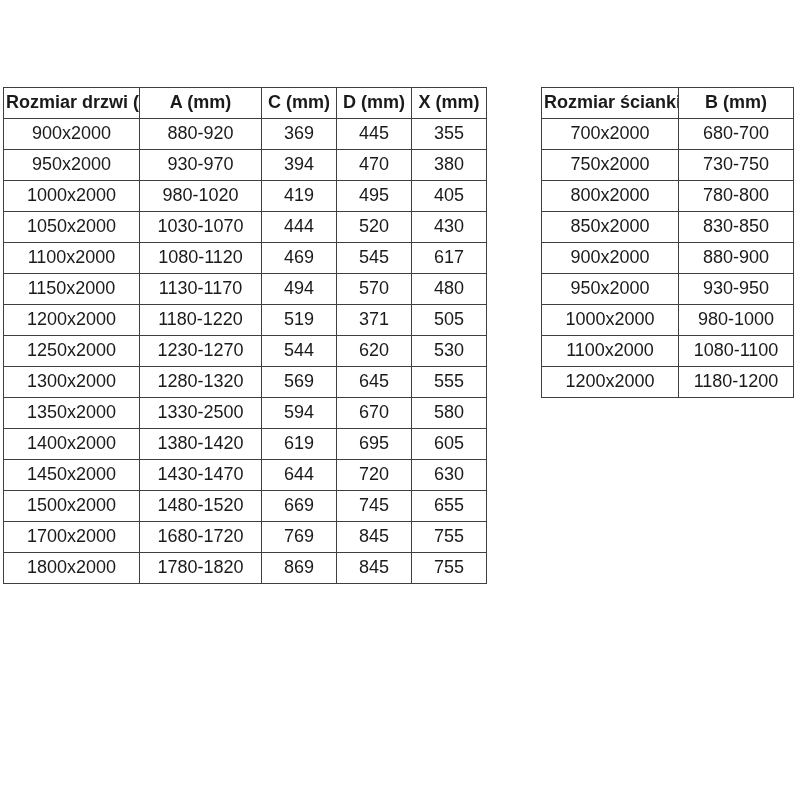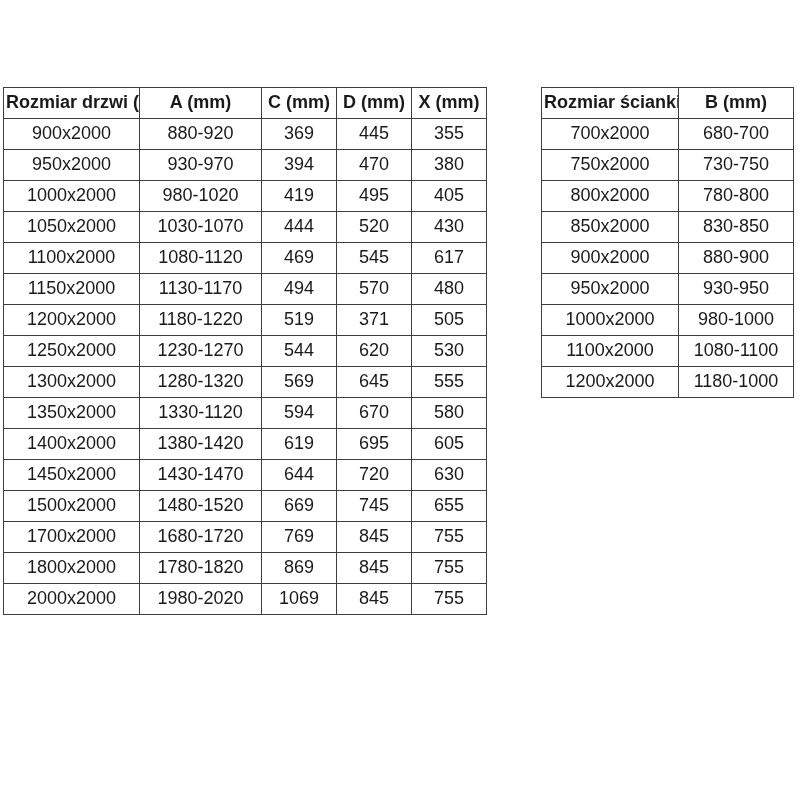--- a/index.html
+++ b/index.html
@@ -133,21 +133,21 @@
       </tr>
       <tr>
         <td>1300x2000</td>
         <td>1280-1320</td>
         <td>569</td>
         <td>645</td>
         <td>555</td>
       </tr>
       <tr>
         <td>1350x2000</td>
-        <td>1330-1120</td>
+        <td>1330-2500</td>
         <td>594</td>
         <td>670</td>
         <td>580</td>
       </tr>
       <tr>
         <td>1400x2000</td>
         <td>1380-1420</td>
         <td>619</td>
         <td>695</td>
         <td>605</td>
@@ -173,27 +173,20 @@
         <td>845</td>
         <td>755</td>
       </tr>
       <tr>
         <td>1800x2000</td>
         <td>1780-1820</td>
         <td>869</td>
         <td>845</td>
         <td>755</td>
       </tr>
-      <tr>
-        <td>2000x2000</td>
-        <td>1980-2020</td>
-        <td>1069</td>
-        <td>845</td>
-        <td>755</td>
-      </tr>
     </tbody>
   </table>
 
 <table id="wall-table" class="dim-table">
   <colgroup>
       <col>
       <col>
     </colgroup>
 <thead>
       <tr>
@@ -229,16 +222,16 @@
       <tr>
         <td>1000x2000</td>
         <td>980-1000</td>
       </tr>
       <tr>
         <td>1100x2000</td>
         <td>1080-1100</td>
       </tr>
       <tr>
         <td>1200x2000</td>
-        <td>1180-1000</td>
+        <td>1180-1200</td>
       </tr>
     </tbody>
   </table>
 
 </body></html>

